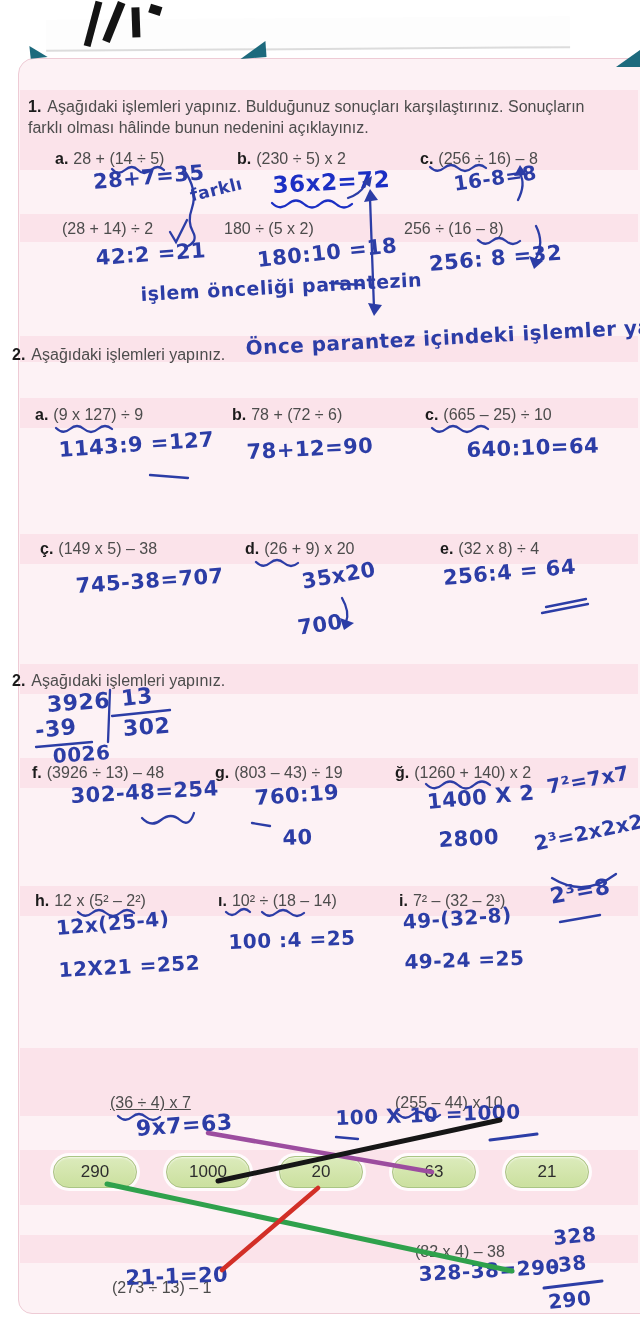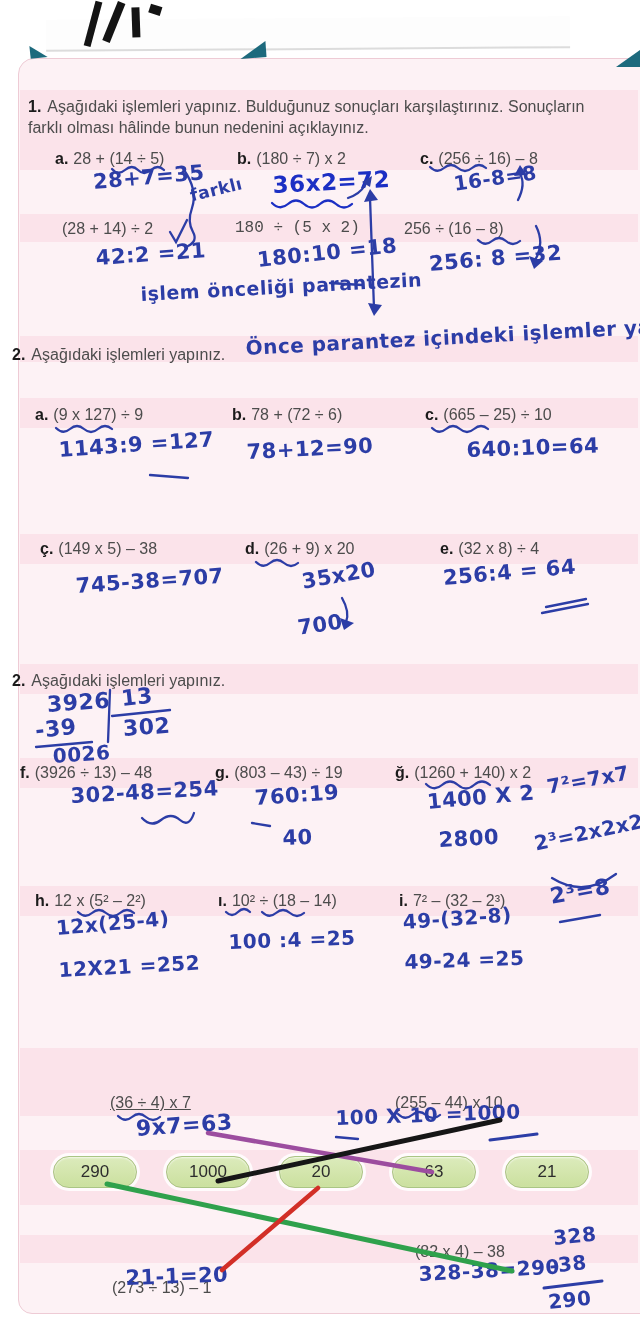--- a/index.html
+++ b/index.html
@@ -64,33 +64,33 @@
   <div class="band" style="top:1235px;height:28px;"></div>
 
   <div class="printed ptext" style="left:28px;top:96px;width:592px;">
     <b class="pnum">1.</b><span>Aşağıdaki işlemleri yapınız. Bulduğunuz sonuçları karşılaştırınız. Sonuçların farklı olması hâlinde bunun nedenini açıklayınız.</span>
   </div>
 
   <div class="printed" style="left:55px;top:148px;">
     <b class="plabel">a.</b><span>28 + (14 ÷ 5)</span>
   </div>
   <div class="printed" style="left:237px;top:148px;">
-    <b class="plabel">b.</b><span>(180 ÷ 7) x 2</span>
+    <b class="plabel">b.</b><span>(230 ÷ 5) x 2</span>
   </div>
   <div class="printed" style="left:420px;top:148px;">
     <b class="plabel">c.</b><span>(256 ÷ 16) – 8</span>
   </div>
 
   <div class="hw" style="left:92px;top:170px;font-size:21px;transform:rotate(-5deg);">28+7=35</div>
   <div class="hw" style="left:188px;top:186px;font-size:17px;transform:rotate(-14deg);">farklı</div>
   <div class="hw hw-bold" style="left:272px;top:172px;font-size:23px;transform:rotate(-3deg);">36x2=72</div>
   <div class="hw" style="left:452px;top:172px;font-size:20px;transform:rotate(-8deg);">16-8=8</div>
 
   <div class="printed" style="left:62px;top:218px;">(28 + 14) ÷ 2</div>
-  <div class="printed" style="left:235px;top:218px;font-family:Liberation Mono, monospace;">180 ÷ (5 x 2)</div>
+  <div class="printed" style="left:224px;top:218px;">180 ÷ (5 x 2)</div>
   <div class="printed" style="left:404px;top:218px;">256 ÷ (16 – 8)</div>
 
   <div class="hw" style="left:95px;top:246px;font-size:21px;transform:rotate(-4deg);">42:2 =21</div>
   <div class="hw" style="left:256px;top:248px;font-size:21px;transform:rotate(-6deg);">180:10 =18</div>
   <div class="hw" style="left:428px;top:252px;font-size:21px;transform:rotate(-5deg);">256: 8 =32</div>
   <div class="hw" style="left:140px;top:283px;font-size:19px;transform:rotate(-3deg);">işlem önceliği parantezin</div>
 
   <div class="printed" style="left:12px;top:344px;">
     <b class="pnum">2.</b><span>Aşağıdaki işlemleri yapınız.</span>
   </div>
@@ -126,21 +126,21 @@
   <div class="printed" style="left:12px;top:670px;">
     <b class="pnum">2.</b><span>Aşağıdaki işlemleri yapınız.</span>
   </div>
 
   <div class="hw" style="left:46px;top:692px;font-size:22px;transform:rotate(-4deg);">3926</div>
   <div class="hw" style="left:120px;top:686px;font-size:22px;transform:rotate(-6deg);">13</div>
   <div class="hw" style="left:122px;top:716px;font-size:22px;transform:rotate(-4deg);">302</div>
   <div class="hw" style="left:34px;top:718px;font-size:22px;transform:rotate(-6deg);">-39</div>
   <div class="hw" style="left:52px;top:744px;font-size:20px;transform:rotate(-4deg);">0026</div>
 
-  <div class="printed" style="left:20px;top:762px;">
+  <div class="printed" style="left:32px;top:762px;">
     <b class="plabel">f.</b><span>(3926 ÷ 13) – 48</span>
   </div>
   <div class="printed" style="left:215px;top:762px;">
     <b class="plabel">g.</b><span>(803 – 43) ÷ 19</span>
   </div>
   <div class="printed" style="left:395px;top:762px;">
     <b class="plabel">ğ.</b><span>(1260 + 140) x 2</span>
   </div>
   <div class="hw" style="left:70px;top:784px;font-size:21px;transform:rotate(-3deg);">302-48=254</div>
   <div class="hw" style="left:254px;top:786px;font-size:21px;transform:rotate(-4deg);">760:19</div>

